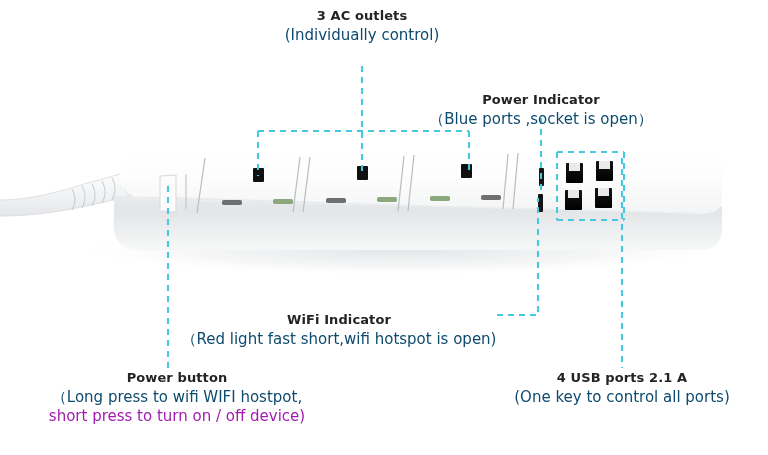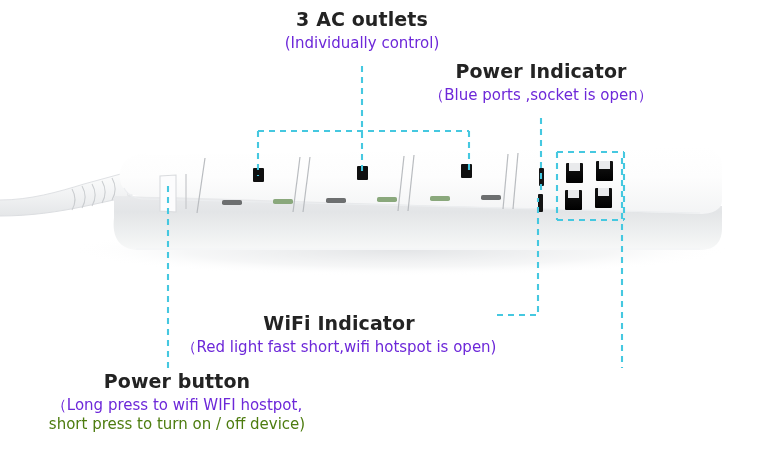--- a/index.html
+++ b/index.html
@@ -14,37 +14,37 @@
 
   
   .label{
     position:absolute;
     text-align:center;
     color:#2b2b2b;
     line-height:1.26;
     white-space:nowrap;
   }
   .label .title{
-    font-size:19px;
+    font-size:13px;
     font-weight:700;
     letter-spacing:.1px;
     color:#232323;
     display:block;
   }
   .label .sub{
     font-size:15px;
     font-weight:400;
-    color:#6d28d9;
+    color:#0c4a6e;
     display:block;
     margin-top:2px;
   }
   .label .sub2{
     font-size:15px;
     font-weight:400;
-    color:#4d7c0f;
+    color:#a21caf;
     display:block;
     margin-top:0px;
   }
 
   
   #art{position:absolute;left:0;top:0;width:768px;height:455px;}
 </style>
 </head>
 <body>
 
@@ -207,30 +207,34 @@
       <path d="M557,152 L624,152 M557,152 L557,220 M624,152 L624,220 M557,220 L624,220"></path>
       <path d="M622,158 L622,368"></path>
     </g>
   </svg>
 
   <div class="label" style="left:232px;top:8px;width:260px;">
     <span class="title">3 AC outlets</span>
     <span class="sub">(Individually control)</span>
   </div>
 
-  <div class="label" style="left:408px;top:60px;width:266px;">
+  <div class="label" style="left:408px;top:92px;width:266px;">
     <span class="title">Power Indicator</span>
     <span class="sub">（Blue ports ,socket is open）</span>
   </div>
 
   <div class="label" style="left:176px;top:312px;width:326px;">
     <span class="title">WiFi Indicator</span>
     <span class="sub">（Red light fast short,wifi hotspot is open)</span>
   </div>
 
   <div class="label" style="left:24px;top:370px;width:306px;">
     <span class="title">Power button</span>
     <span class="sub">（Long press to wifi WIFI hostpot,</span>
     <span class="sub2">short press to turn on / off device)</span>
   </div>
 
+  <div class="label" style="left:492px;top:370px;width:260px;">
+    <span class="title">4 USB ports 2.1 A</span>
+    <span class="sub">(One key to control all ports)</span>
+  </div>
 
 </div>
 
 </body></html>

